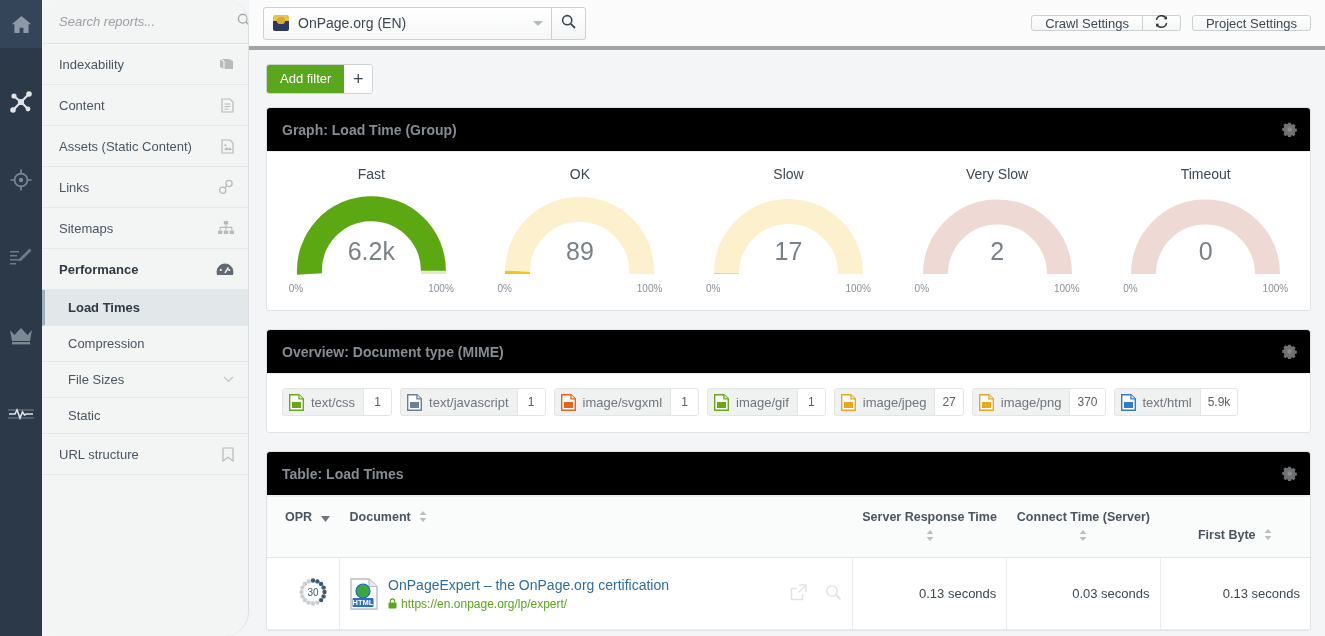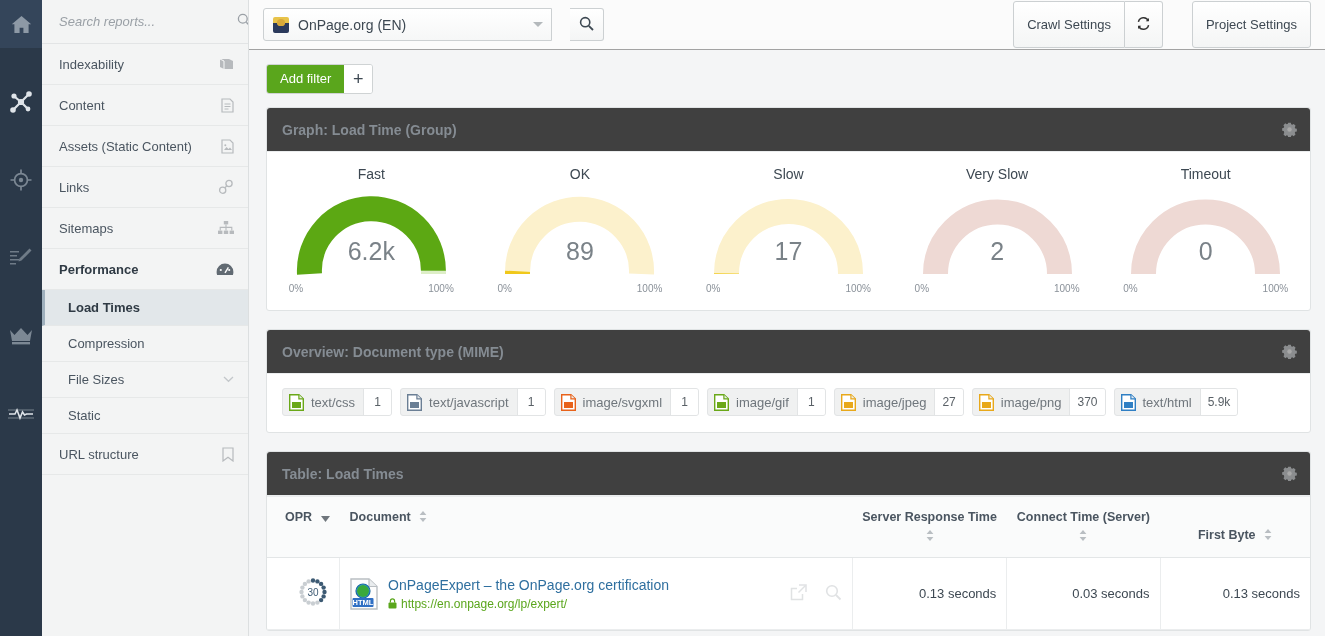--- a/index.html
+++ b/index.html
@@ -29,20 +29,21 @@
   .rail-item svg { display: block; }
   .rail-sep { height: 30px; }
 
   
   .sidebar {
     width: 207px; flex: 0 0 207px;
     background: #f3f4f4;
     border-right: 1px solid #dcdfe0;
     display: flex; flex-direction: column;
     overflow: hidden;
+    border-radius: 24px;
   }
   .search-box {
     height: 44px;
     display: flex; align-items: center;
     padding: 0 14px 0 17px;
     border-bottom: 1px solid #e2e4e5;
     background: #f3f4f4;
   }
   .search-box input {
     flex: 1; border: none; outline: none;
@@ -82,24 +83,24 @@
   }
   .nav-icon { opacity: .45; display: flex; align-items: center; }
 
   
   .main { flex: 1; display: flex; flex-direction: column; min-width: 0; }
 
   
   .topbar {
     height: 50px; flex: 0 0 50px;
     background: #fbfbfb;
-    border-bottom: 1px solid #a3a3a3;
+    border-bottom: 4px solid #a3a3a3;
     display: flex; align-items: center;
     padding: 0 14px 0 14px;
-    gap: 18px;
+    gap: 0;
   }
   .project-select {
     display: flex; align-items: center;
     height: 33px; width: 289px;
     border: 1px solid #ccd0d2;
     border-radius: 3px 0 0 3px;
     background: linear-gradient(#ffffff,#f6f7f7);
     padding: 0 8px 0 9px;
     cursor: pointer;
   }
@@ -121,21 +122,21 @@
   .search-btn {
     width: 34px; height: 33px;
     border: 1px solid #ccd0d2; border-left: none;
     border-radius: 0 3px 3px 0;
     background: linear-gradient(#ffffff,#f4f5f5);
     display: flex; align-items: center; justify-content: center;
     cursor: pointer;
   }
   .topbar-spacer { flex: 1; }
   .btn {
-    height: 47px; padding: 0 13px;
+    height: 16px; padding: 0 13px;
     border: 1px solid #ccd0d2;
     background: linear-gradient(#ffffff,#f4f5f5);
     border-radius: 3px;
     font-size: 13px; color: #3d4852;
     display: flex; align-items: center; cursor: pointer;
     font-family: "Liberation Sans", sans-serif;
   }
   .btn-group { display: flex; }
   .btn-group .btn:first-child { border-radius: 3px 0 0 3px; }
   .btn-group .btn:last-child { border-radius: 0 3px 3px 0; border-left: none; width: 38px; padding: 0; justify-content: center; }
@@ -174,21 +175,21 @@
     background: #fff;
     border: 1px solid #e0e3e4;
     border-radius: 3px;
     margin-bottom: 18px;
   }
   .panel-head {
     height: 44px;
     display: flex; align-items: center;
     padding: 0 13px 0 15px;
     border-bottom: 1px solid #ebedee;
-    background: #404040;
+    background: #000000;
     border-radius: 3px 3px 0 0;
   }
   .panel-title { flex: 1; font-size: 14px; font-weight: bold; color: #858c93; }
   .gear { cursor: pointer; opacity: .55; display: flex; }
 
   
   .gauges {
     display: flex; padding: 14px 0 16px 0;
   }
   .gauge-cell { flex: 1; display: flex; flex-direction: column; align-items: center; }

